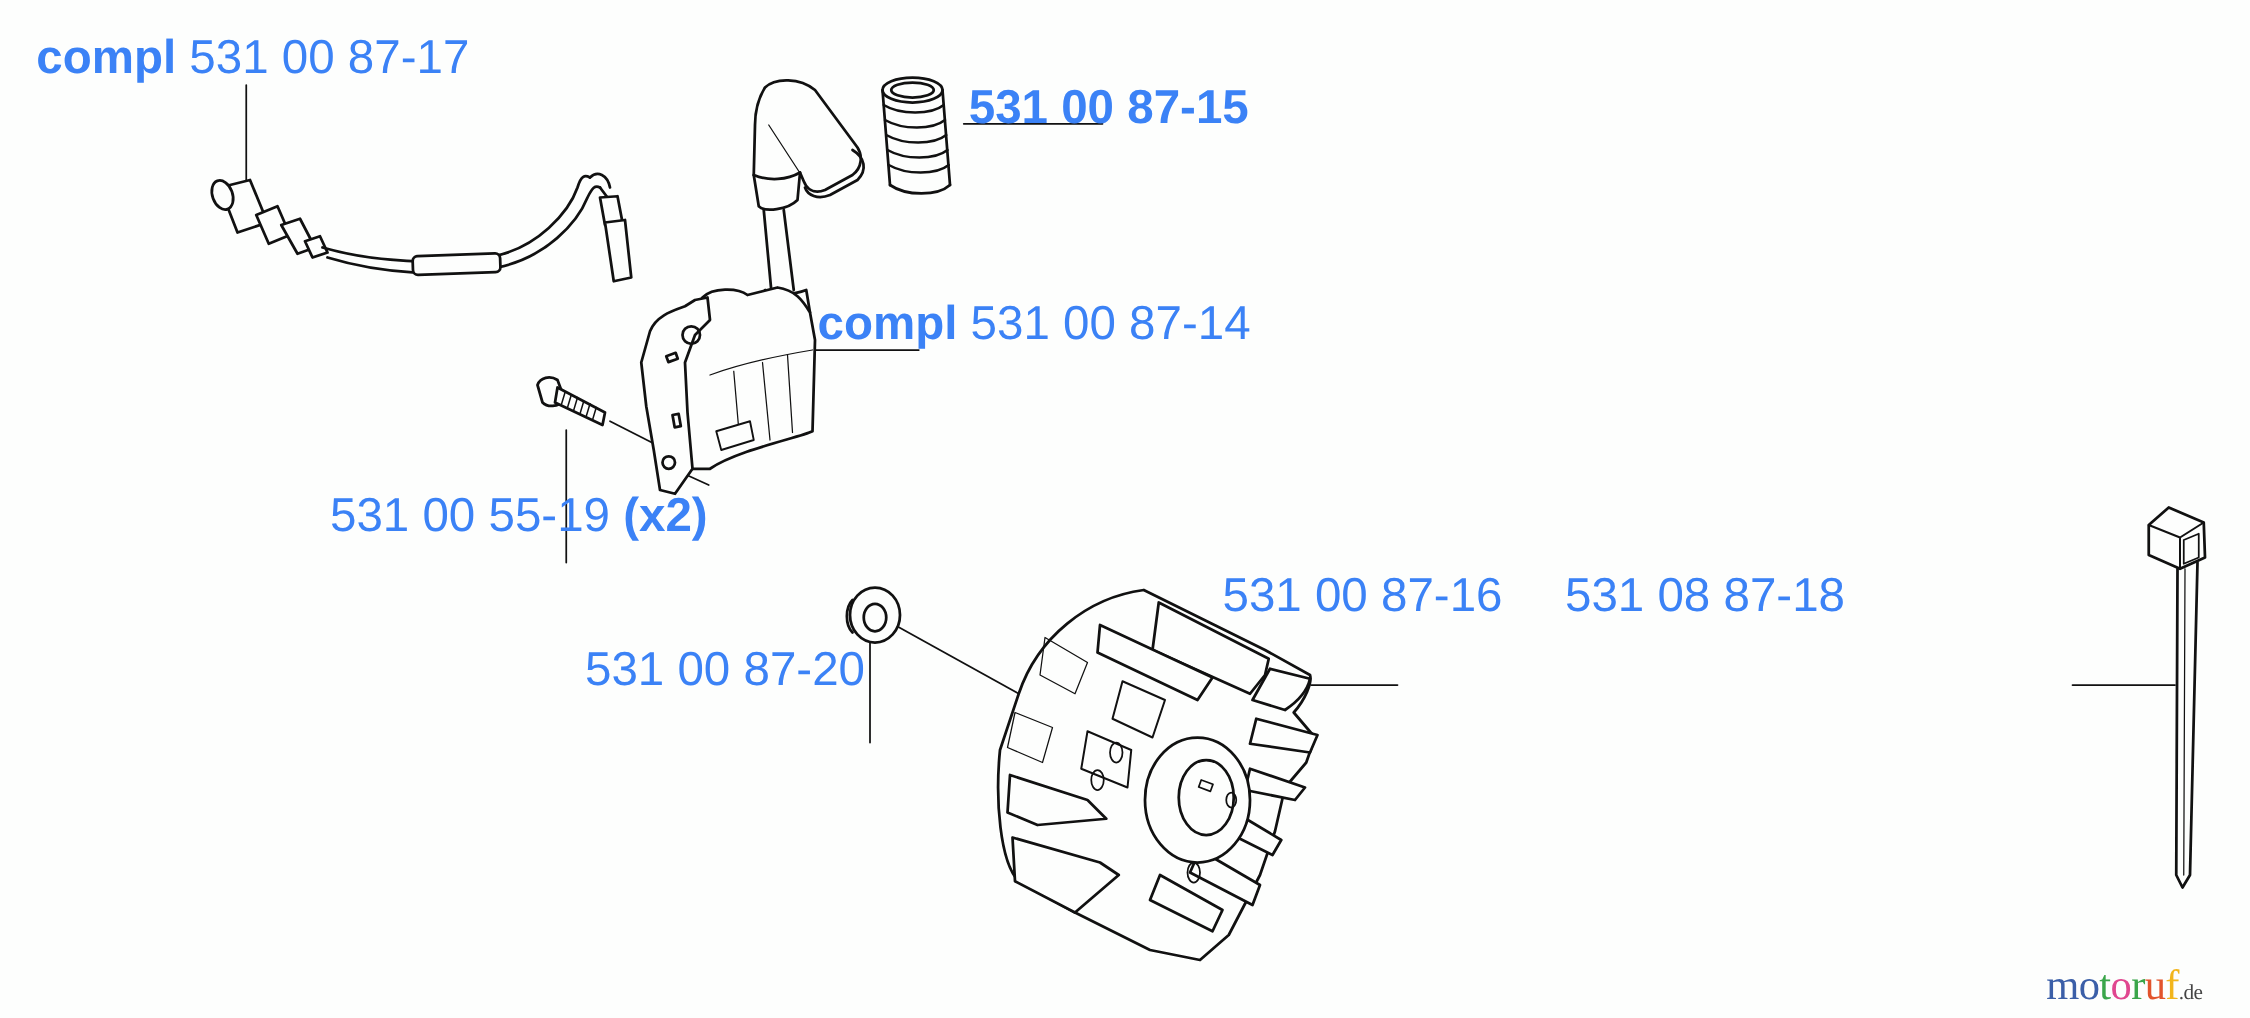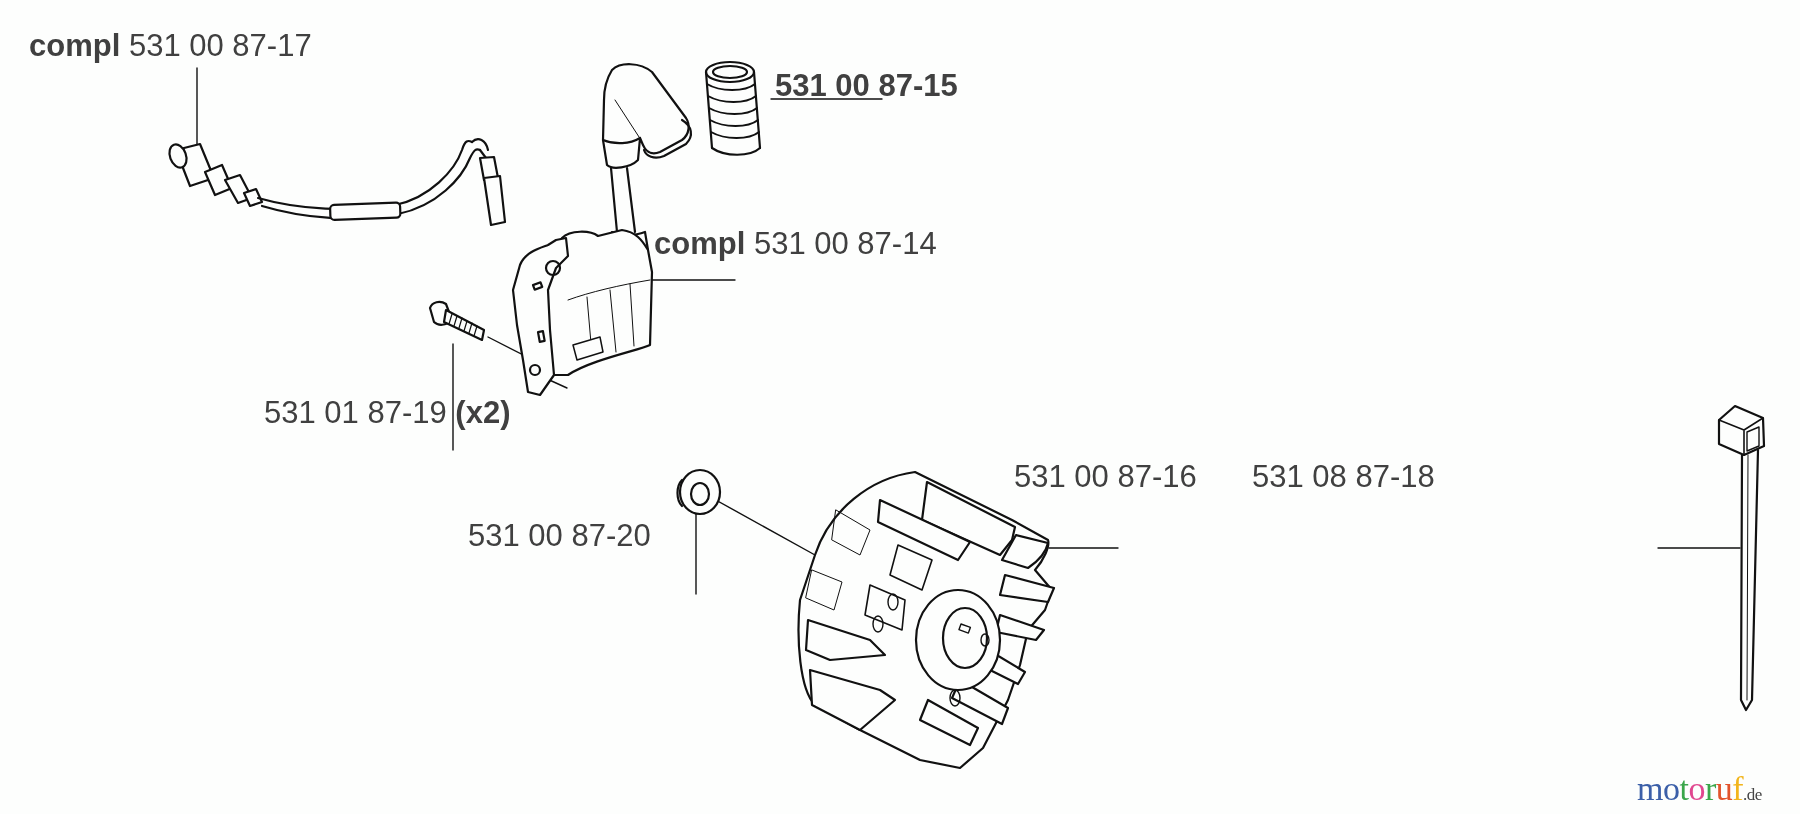--- a/index.html
+++ b/index.html
@@ -1,18 +1,18 @@
 <!DOCTYPE html>
 <html><head>
 <meta charset="utf-8">
 <style>
   html, body { margin:0; padding:0; background:#fdfefd; }
   body { width:1800px; height:814px; position:relative; overflow:hidden; font-family:"Liberation Sans", sans-serif; color:#111; }
   #art { position:absolute; left:0; top:0; width:1800px; height:814px; }
-  .label { position:absolute; font-size:31px; line-height:36px; white-space:nowrap; color:#404040; }
+  .label { position:absolute; font-size:38px; line-height:36px; white-space:nowrap; color:#3b82f6; }
   .label b { font-weight:bold; }
   .wm { position:absolute; left:1637px; top:770px; font-family:Liberation Serif, serif; font-size:34px; letter-spacing:-0.5px; }
   .wm .de { font-size:17px; color:#444; }
 </style>
 </head>
 <body>
 
 <svg id="art" viewBox="0 0 1800 814" xmlns="http://www.w3.org/2000/svg" fill="none" stroke="#111" stroke-width="2.2" stroke-linejoin="round" stroke-linecap="round">
 
   <g stroke-width="1.4">
@@ -122,35 +122,35 @@
 
 <div class="label" style="left:29px; top:28px;">
   <b>compl</b>
   <span>531 00 87-17</span>
 </div>
 
 <div class="label" style="left:775px; top:68px;font-weight:bold;">
   <span>531 00 87-15</span>
 </div>
 
-<div class="label" style="left:654px; top:226px;">
+<div class="label" style="left:654px; top:241px;">
   <b>compl</b>
   <span>531 00 87-14</span>
 </div>
 
 <div class="label" style="left:264px; top:395px;">
-  <span>531 01 87-19</span>
+  <span>531 00 55-19</span>
   <b>(x2)</b>
 </div>
 
 <div class="label" style="left:468px; top:518px;">
   <span>531 00 87-20</span>
 </div>
 
-<div class="label" style="left:978px; top:459px;margin-left:36px;">
+<div class="label" style="left:978px; top:459px;">
   <span>531 00 87-16</span>
 </div>
 
 <div class="label" style="left:1252px; top:459px;">
   <span>531 08 87-18</span>
 </div>
 
 <div class="wm">
   <span style="color: rgb(59, 95, 168);">m</span><span style="color: rgb(59, 95, 168);">o</span><span style="color: rgb(58, 166, 74);">t</span><span style="color: rgb(224, 71, 143);">o</span><span style="color: rgb(58, 166, 74);">r</span><span style="color: rgb(226, 84, 44);">u</span><span style="color: rgb(242, 181, 28);">f</span><span class="de">.de</span>
 </div>

